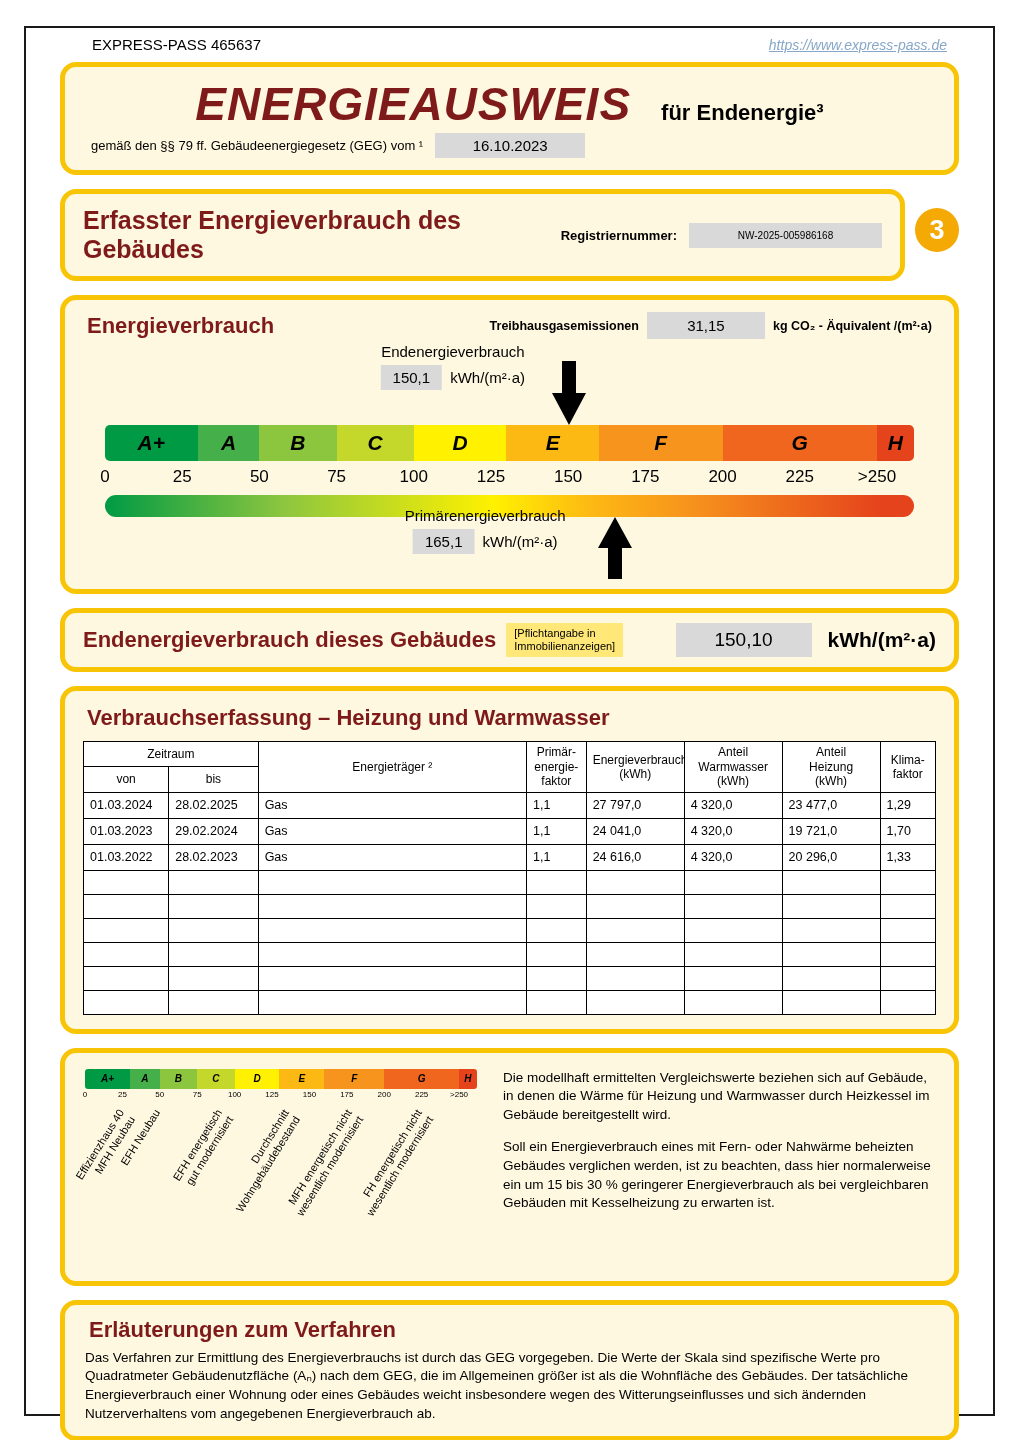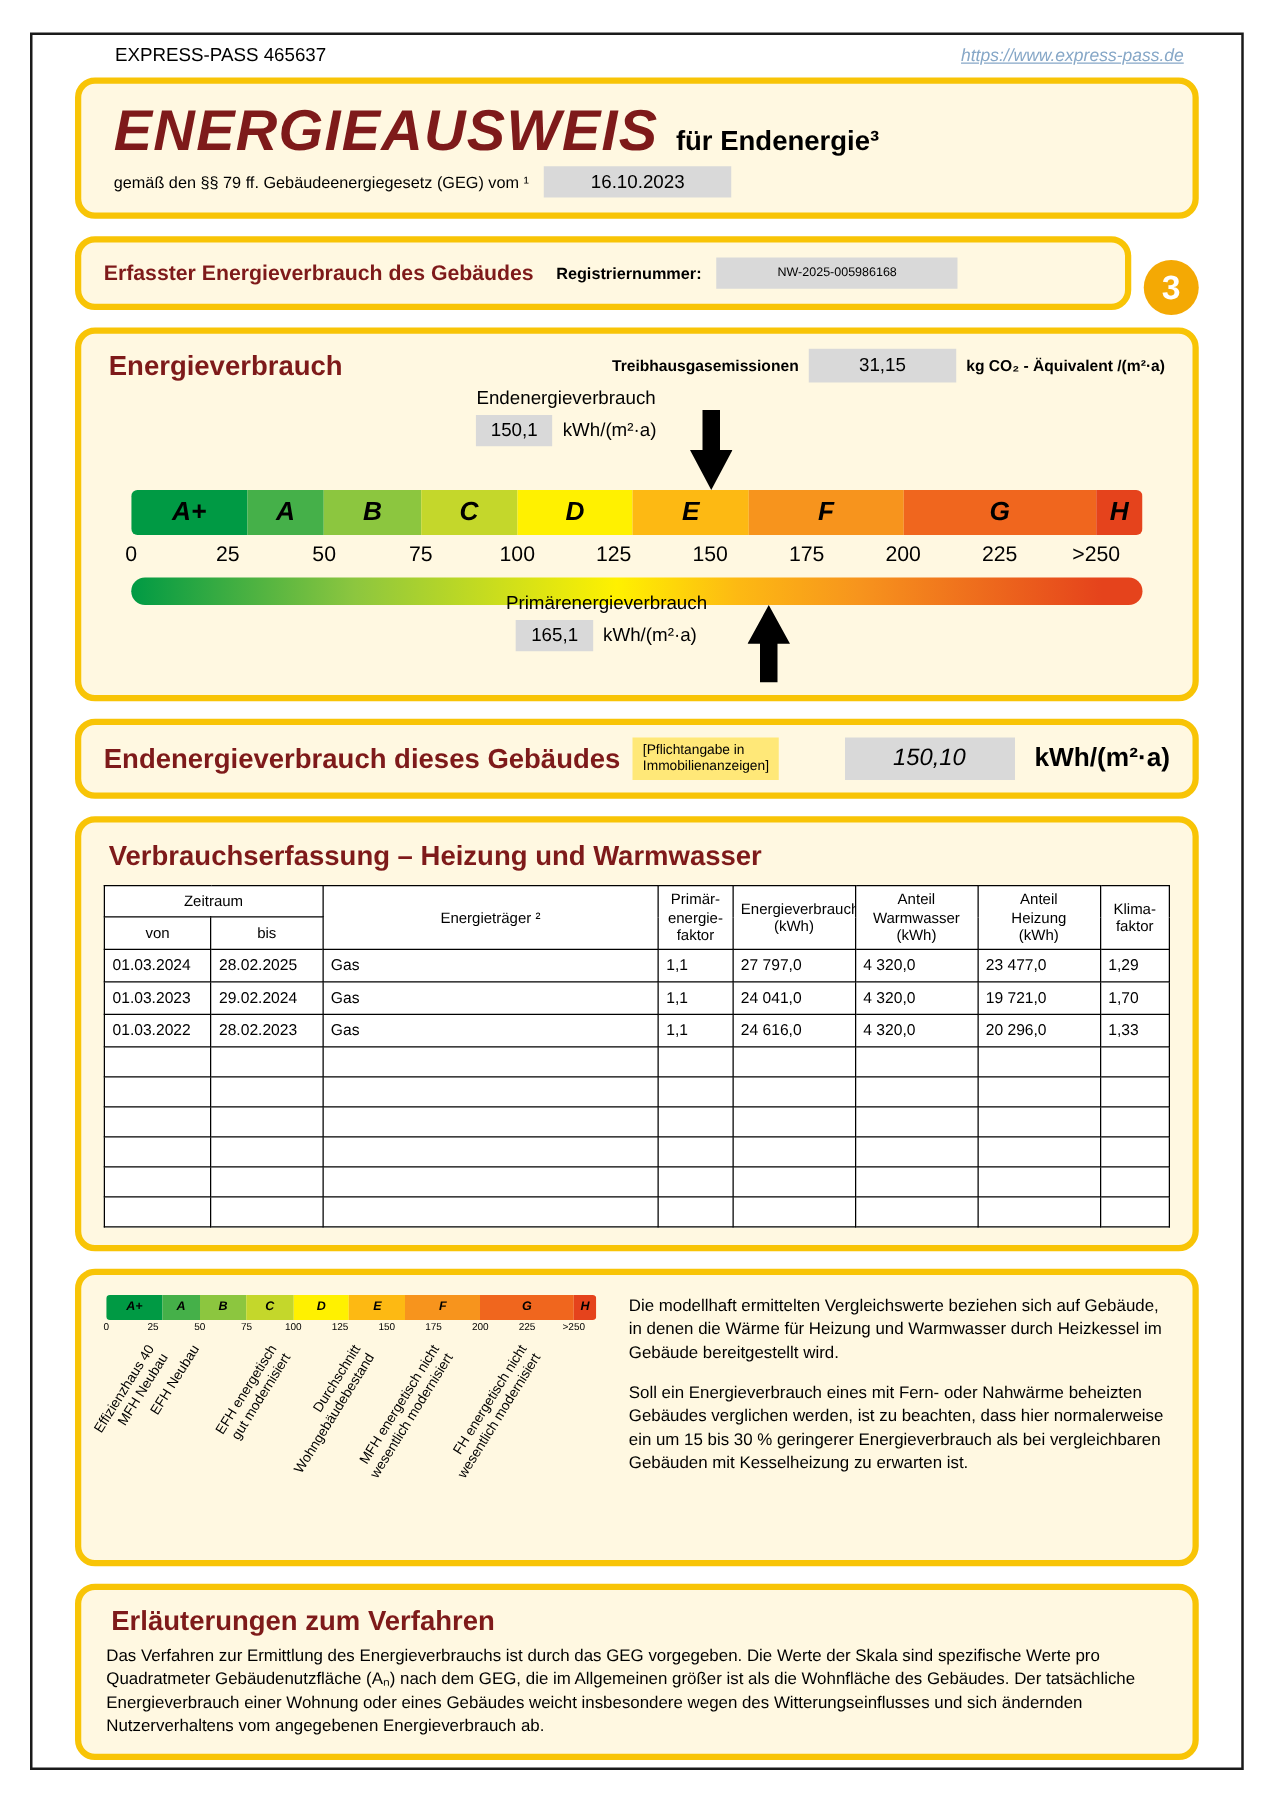--- a/index.html
+++ b/index.html
@@ -7,30 +7,30 @@
         font-family:"Liberation Sans",sans-serif;color:#000;overflow:hidden;}
   .frame{position:absolute;left:24px;top:26px;right:24px;bottom:24px;border:2px solid #1a1a1a;}
   .pagehead{position:absolute;top:36px;left:92px;right:72px;display:flex;justify-content:space-between;align-items:baseline;font-size:15px;}
   .url{color:#86a7c7;font-style:italic;text-decoration:underline;font-size:14px;cursor:pointer;}
   .content{position:absolute;left:60px;right:60px;top:62px;}
 
   .box{border:5px solid #f8c406;border-radius:16px;background:#fff8e1;margin-bottom:14px;position:relative;}
 
   
   .titlebox{padding:10px 26px 12px;}
-  .titlerow{display:flex;align-items:baseline;gap:14px;}
+  .titlerow{display:flex;align-items:baseline;gap:30px;justify-content:center;}
   .bigtitle{font-size:46px;font-weight:bold;font-style:italic;color:#7e1a1a;letter-spacing:1px;}
   .subtitle{font-size:22px;font-weight:bold;}
   .lawrow{display:flex;align-items:center;gap:12px;font-size:13px;margin-top:2px;}
   .grayval{background:#d9d9d9;}
   .dateval{width:150px;text-align:center;font-size:15px;padding:4px 0;}
 
   
   .sectionbox{padding:12px 18px;margin-right:54px;display:flex;align-items:center;gap:12px;}
-  .sectiontitle{font-size:17px;font-weight:bold;color:#7e1a1a;}
+  .sectiontitle{font-size:25px;font-weight:bold;color:#7e1a1a;}
   .reglabel{font-size:13px;font-weight:bold;margin-left:6px;}
   .regval{font-size:10px;padding:7px 14px;min-width:165px;text-align:center;}
   .circle3{position:absolute;right:0;top:146px;width:44px;height:44px;border-radius:50%;background:#f4a904;
            color:#fff;font-size:27px;font-weight:bold;display:flex;align-items:center;justify-content:center;}
 
   
   .energybox{padding:12px 22px 8px;}
   .energyhead{display:flex;align-items:center;}
   .energytitle{font-size:22px;font-weight:bold;color:#7e1a1a;flex:1;}
   .ghg{display:flex;align-items:center;gap:8px;font-size:12.5px;font-weight:bold;}
@@ -48,21 +48,21 @@
   .seg{display:flex;align-items:center;justify-content:center;font-weight:bold;font-style:italic;font-size:21px;}
   .ticks{position:absolute;top:126px;left:0;right:0;height:22px;font-size:17px;}
   .tick{position:absolute;transform:translateX(-50%);}
   .gradbar{position:absolute;top:154px;left:0;right:0;height:22px;border-radius:11px;
            background:linear-gradient(90deg,#009a44 0%,#8cc63f 22%,#fff100 48%,#fdb913 60%,#f7941d 72%,#e5431c 96%);}
 
   
   .endbox{padding:10px 18px;display:flex;align-items:center;}
   .endtitle{font-size:22px;font-weight:bold;color:#7e1a1a;}
   .plicht{background:#ffe878;font-size:11px;padding:4px 8px;line-height:1.2;white-space:pre-line;margin-left:10px;}
-  .bigval{width:112px;text-align:center;font-size:19px;padding:6px 12px;margin-left:auto;font-style:italic;}
+  .bigval{width:112px;text-align:center;font-size:19px;padding:6px 12px;margin-left:auto;}
   .bigunit{font-size:21px;font-weight:bold;margin-left:16px;}
 
   
   .verbbox{padding:14px 18px 14px;}
   .boxtitle{font-size:22px;font-weight:bold;color:#7e1a1a;margin:0 0 10px 4px;}
   table.verb{width:100%;border-collapse:collapse;background:#fff;font-size:12.5px;table-layout:fixed;}
   table.verb th,table.verb td{border:1px solid #000;padding:3px 6px;vertical-align:middle;overflow:hidden;}
   table.verb th{font-weight:normal;text-align:center;white-space:pre-line;line-height:1.2;font-size:12px;}
   th.subhead{text-align:left;}
   td.num{text-align:left;}

